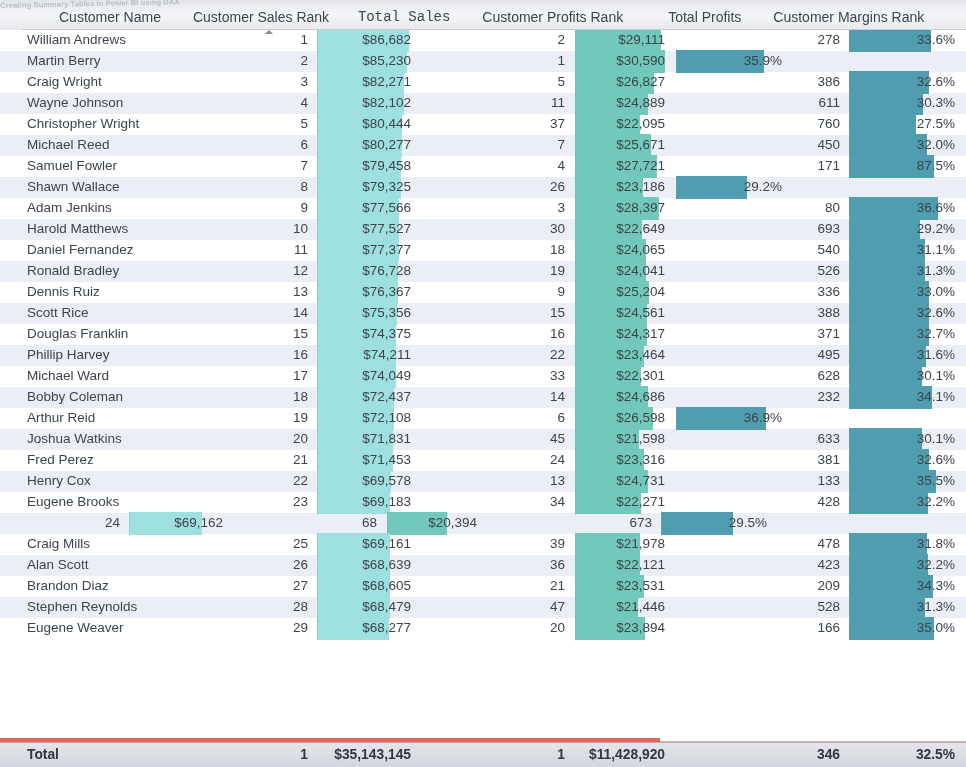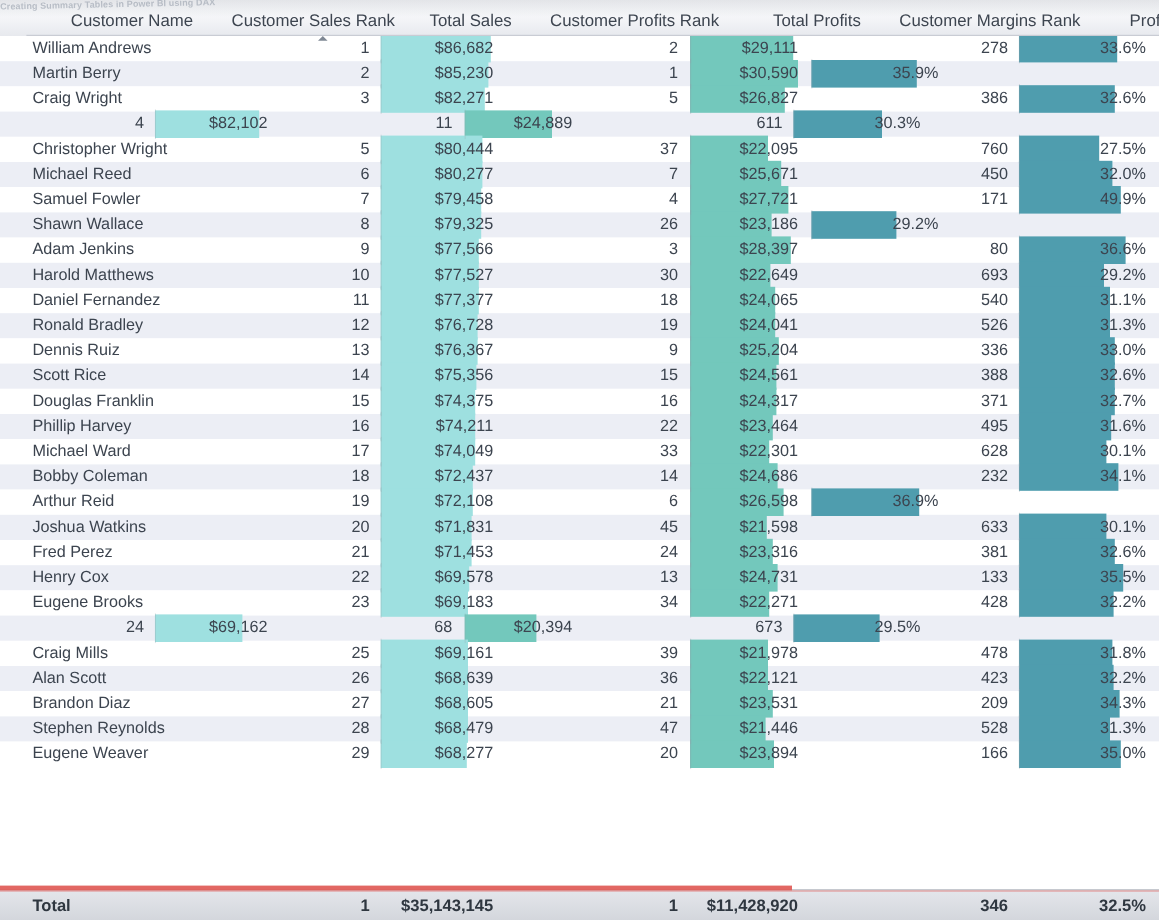--- a/index.html
+++ b/index.html
@@ -143,21 +143,21 @@
   .cw-srank  { width: 129px; padding-right: 9px; }
   .cw-sales  { width: 104px; padding-right: 10px; }
   .cw-prank  { width: 154px; padding-right: 10px; }
   .cw-profit { width: 101px; padding-right: 11px; }
   .cw-mrank  { width: 173px; padding-right: 9px; }
   .cw-margin { width: 117px; padding-right: 11px; }
 
   
   .hw-name   { width: 188px; padding-left: 27px; }
   .hw-srank  { width: 129px; padding-right: 9px; }
-  .hw-sales  { width: 104px; padding-left: 4px; }
+  .hw-sales  { width: 104px; padding-left: 4px; font-family: Liberation Mono, monospace; }
   .hw-prank  { width: 154px; padding-right: 10px; }
   .hw-profit { width: 101px; padding-left: 3px; }
   .hw-mrank  { width: 173px; padding-right: 9px; }
   .hw-margin { width: 117px; padding-right: 11px; }
 
   
   .sep {
     position: absolute;
     top: 0;
     width: 1px;
@@ -324,20 +324,23 @@
         <div class="cell cw-mrank c-right">
           <span class="txt">386</span>
         </div>
         <div class="cell cw-margin c-right">
           <div class="sep" style="left: 0px;"></div>
           <div class="bar" style="width: 80px; background: rgb(79, 157, 174);"></div>
           <span class="txt">32.6%</span>
         </div>
       </div>
       <div class="row even">
+        <div class="cell cw-name c-left">
+          <span class="txt">Wayne Johnson</span>
+        </div>
         <div class="cell cw-srank c-right">
           <span class="txt">4</span>
         </div>
         <div class="cell cw-sales c-right">
           <div class="sep" style="left: 0px;"></div>
           <div class="bar" style="width: 87px; background: rgb(158, 224, 224);"></div>
           <span class="txt">$82,102</span>
         </div>
         <div class="cell cw-prank c-right">
           <span class="txt">11</span>
@@ -433,21 +436,21 @@
           <div class="sep" style="left: 0px;"></div>
           <div class="bar" style="width: 82px; background: rgb(115, 200, 188);"></div>
           <span class="txt">$27,721</span>
         </div>
         <div class="cell cw-mrank c-right">
           <span class="txt">171</span>
         </div>
         <div class="cell cw-margin c-right">
           <div class="sep" style="left: 0px;"></div>
           <div class="bar" style="width: 85px; background: rgb(79, 157, 174);"></div>
-          <span class="txt">49.9%</span>
+          <span class="txt">87.5%</span>
         </div>
       </div>
       <div class="row even">
         <div class="cell cw-name c-left">
           <span class="txt">Shawn Wallace</span>
         </div>
         <div class="cell cw-srank c-right">
           <span class="txt">8</span>
         </div>
         <div class="cell cw-sales c-right">

